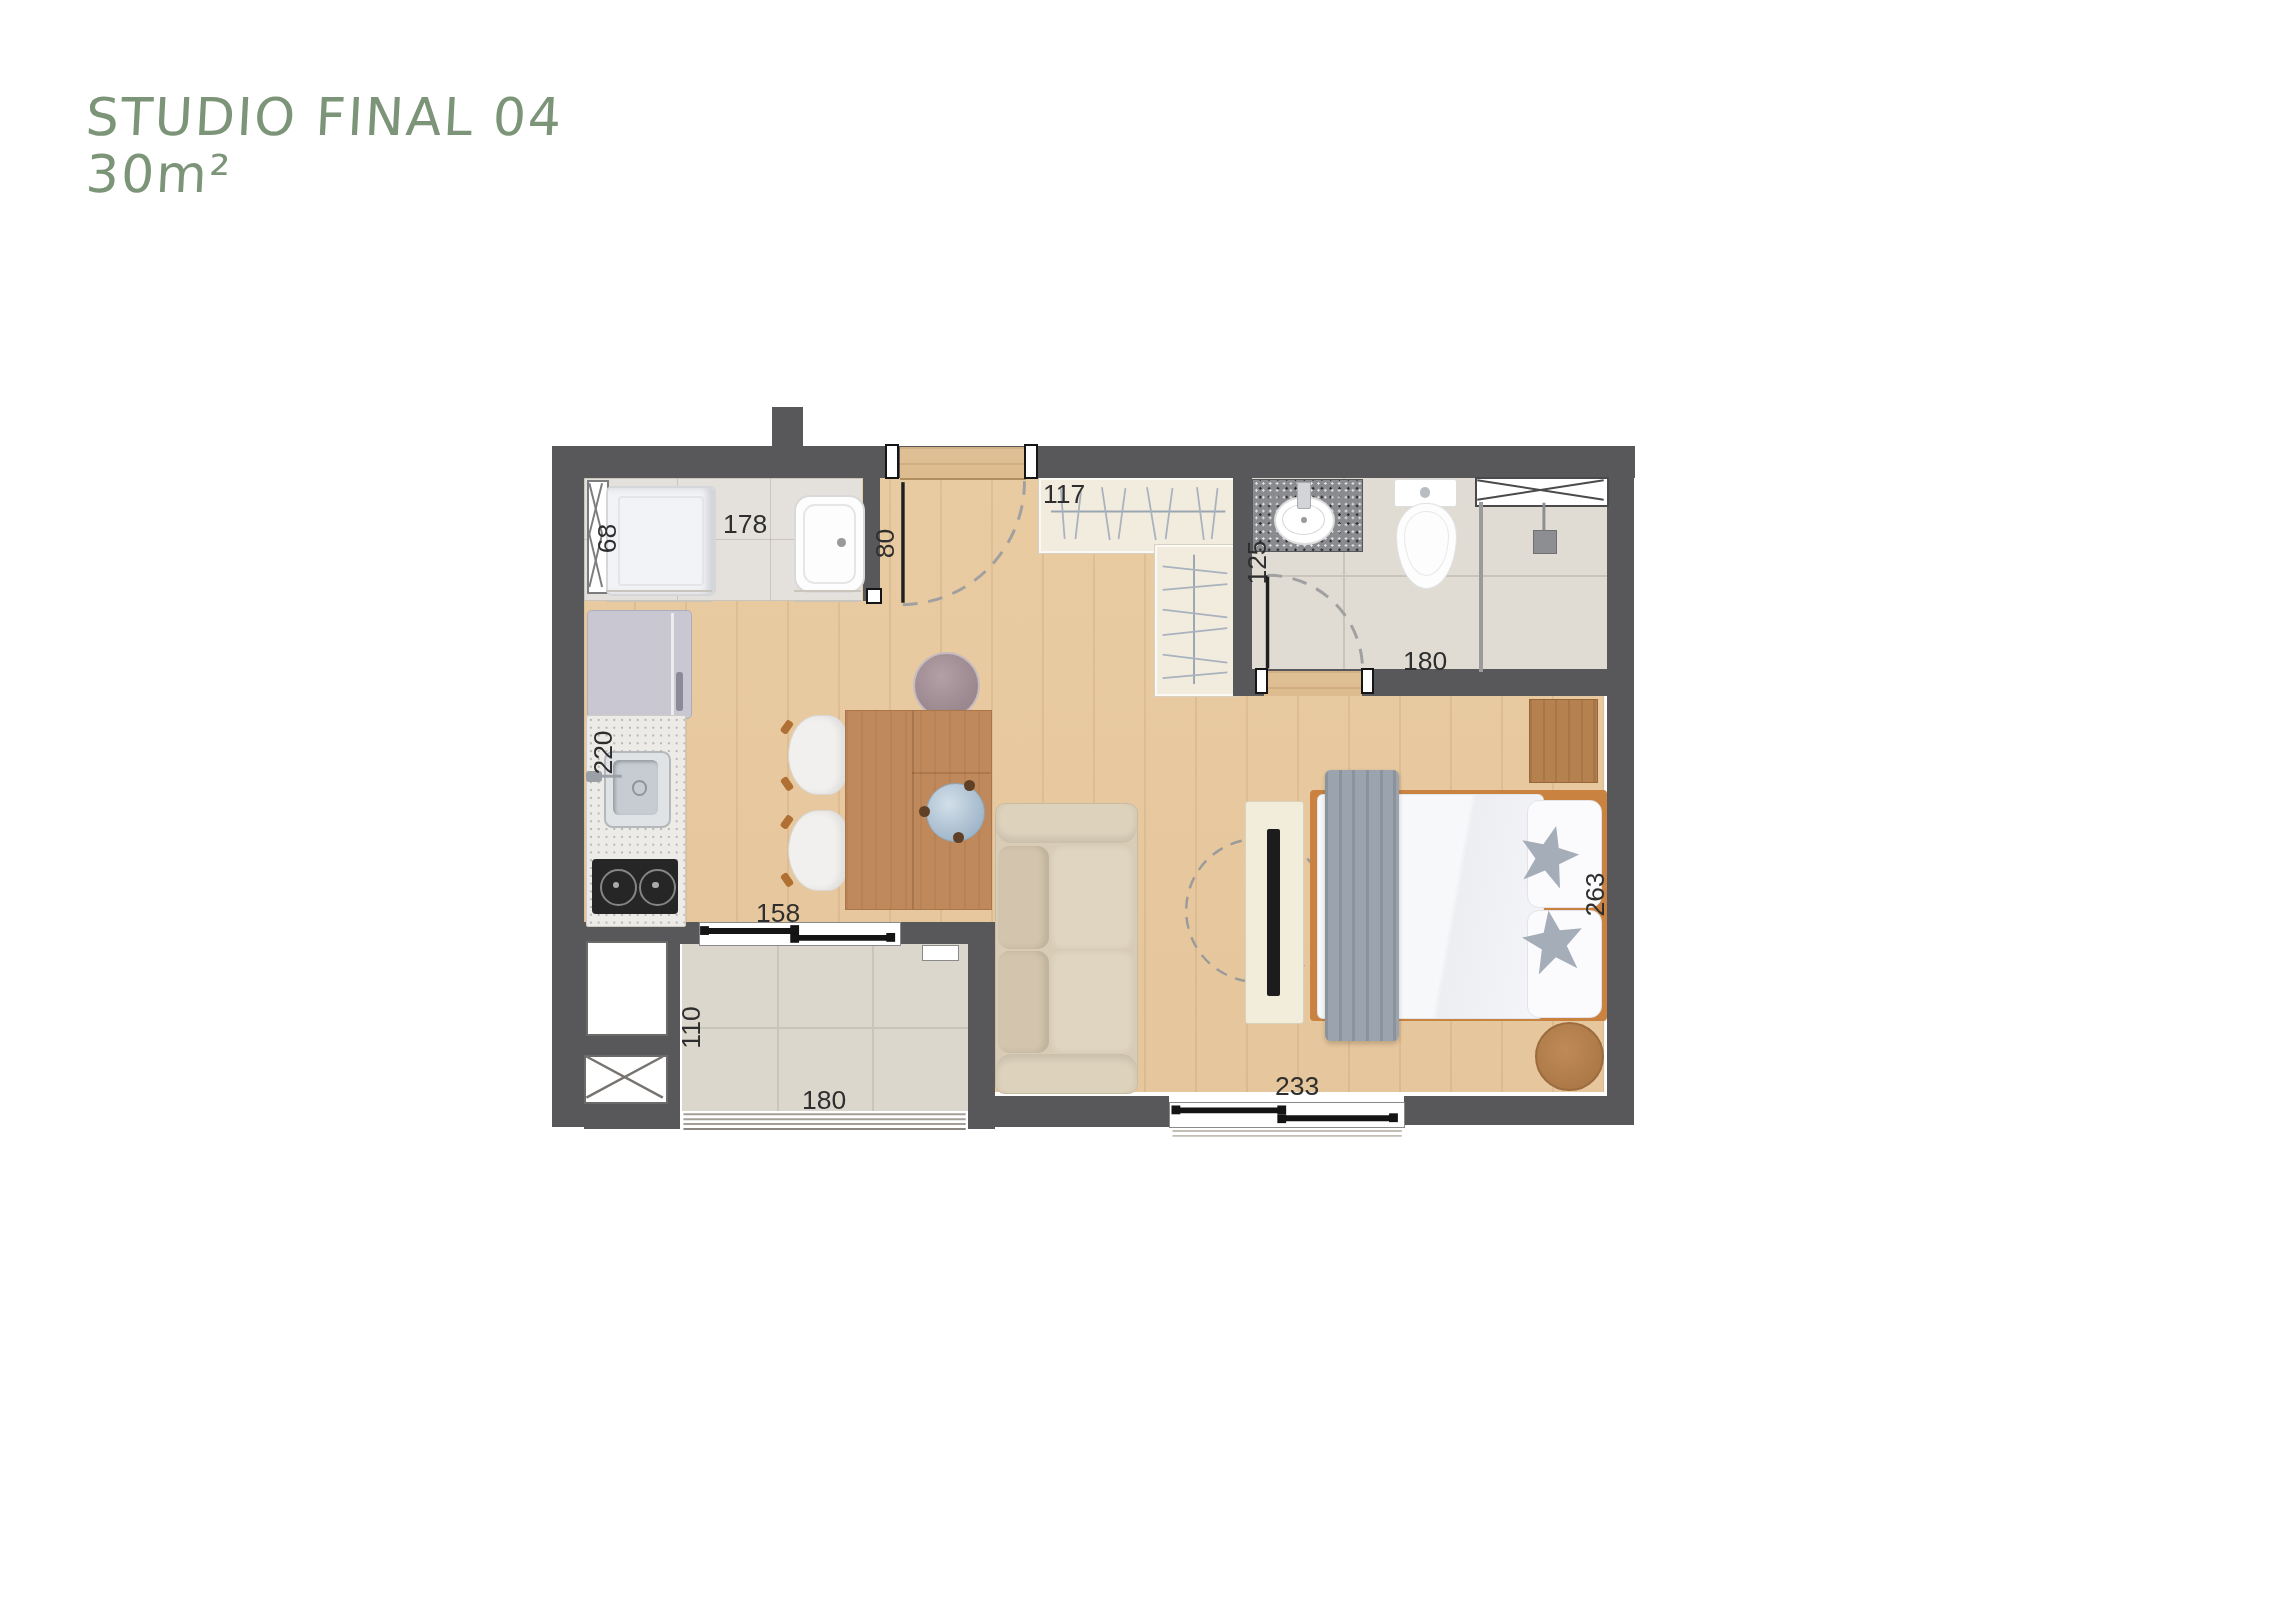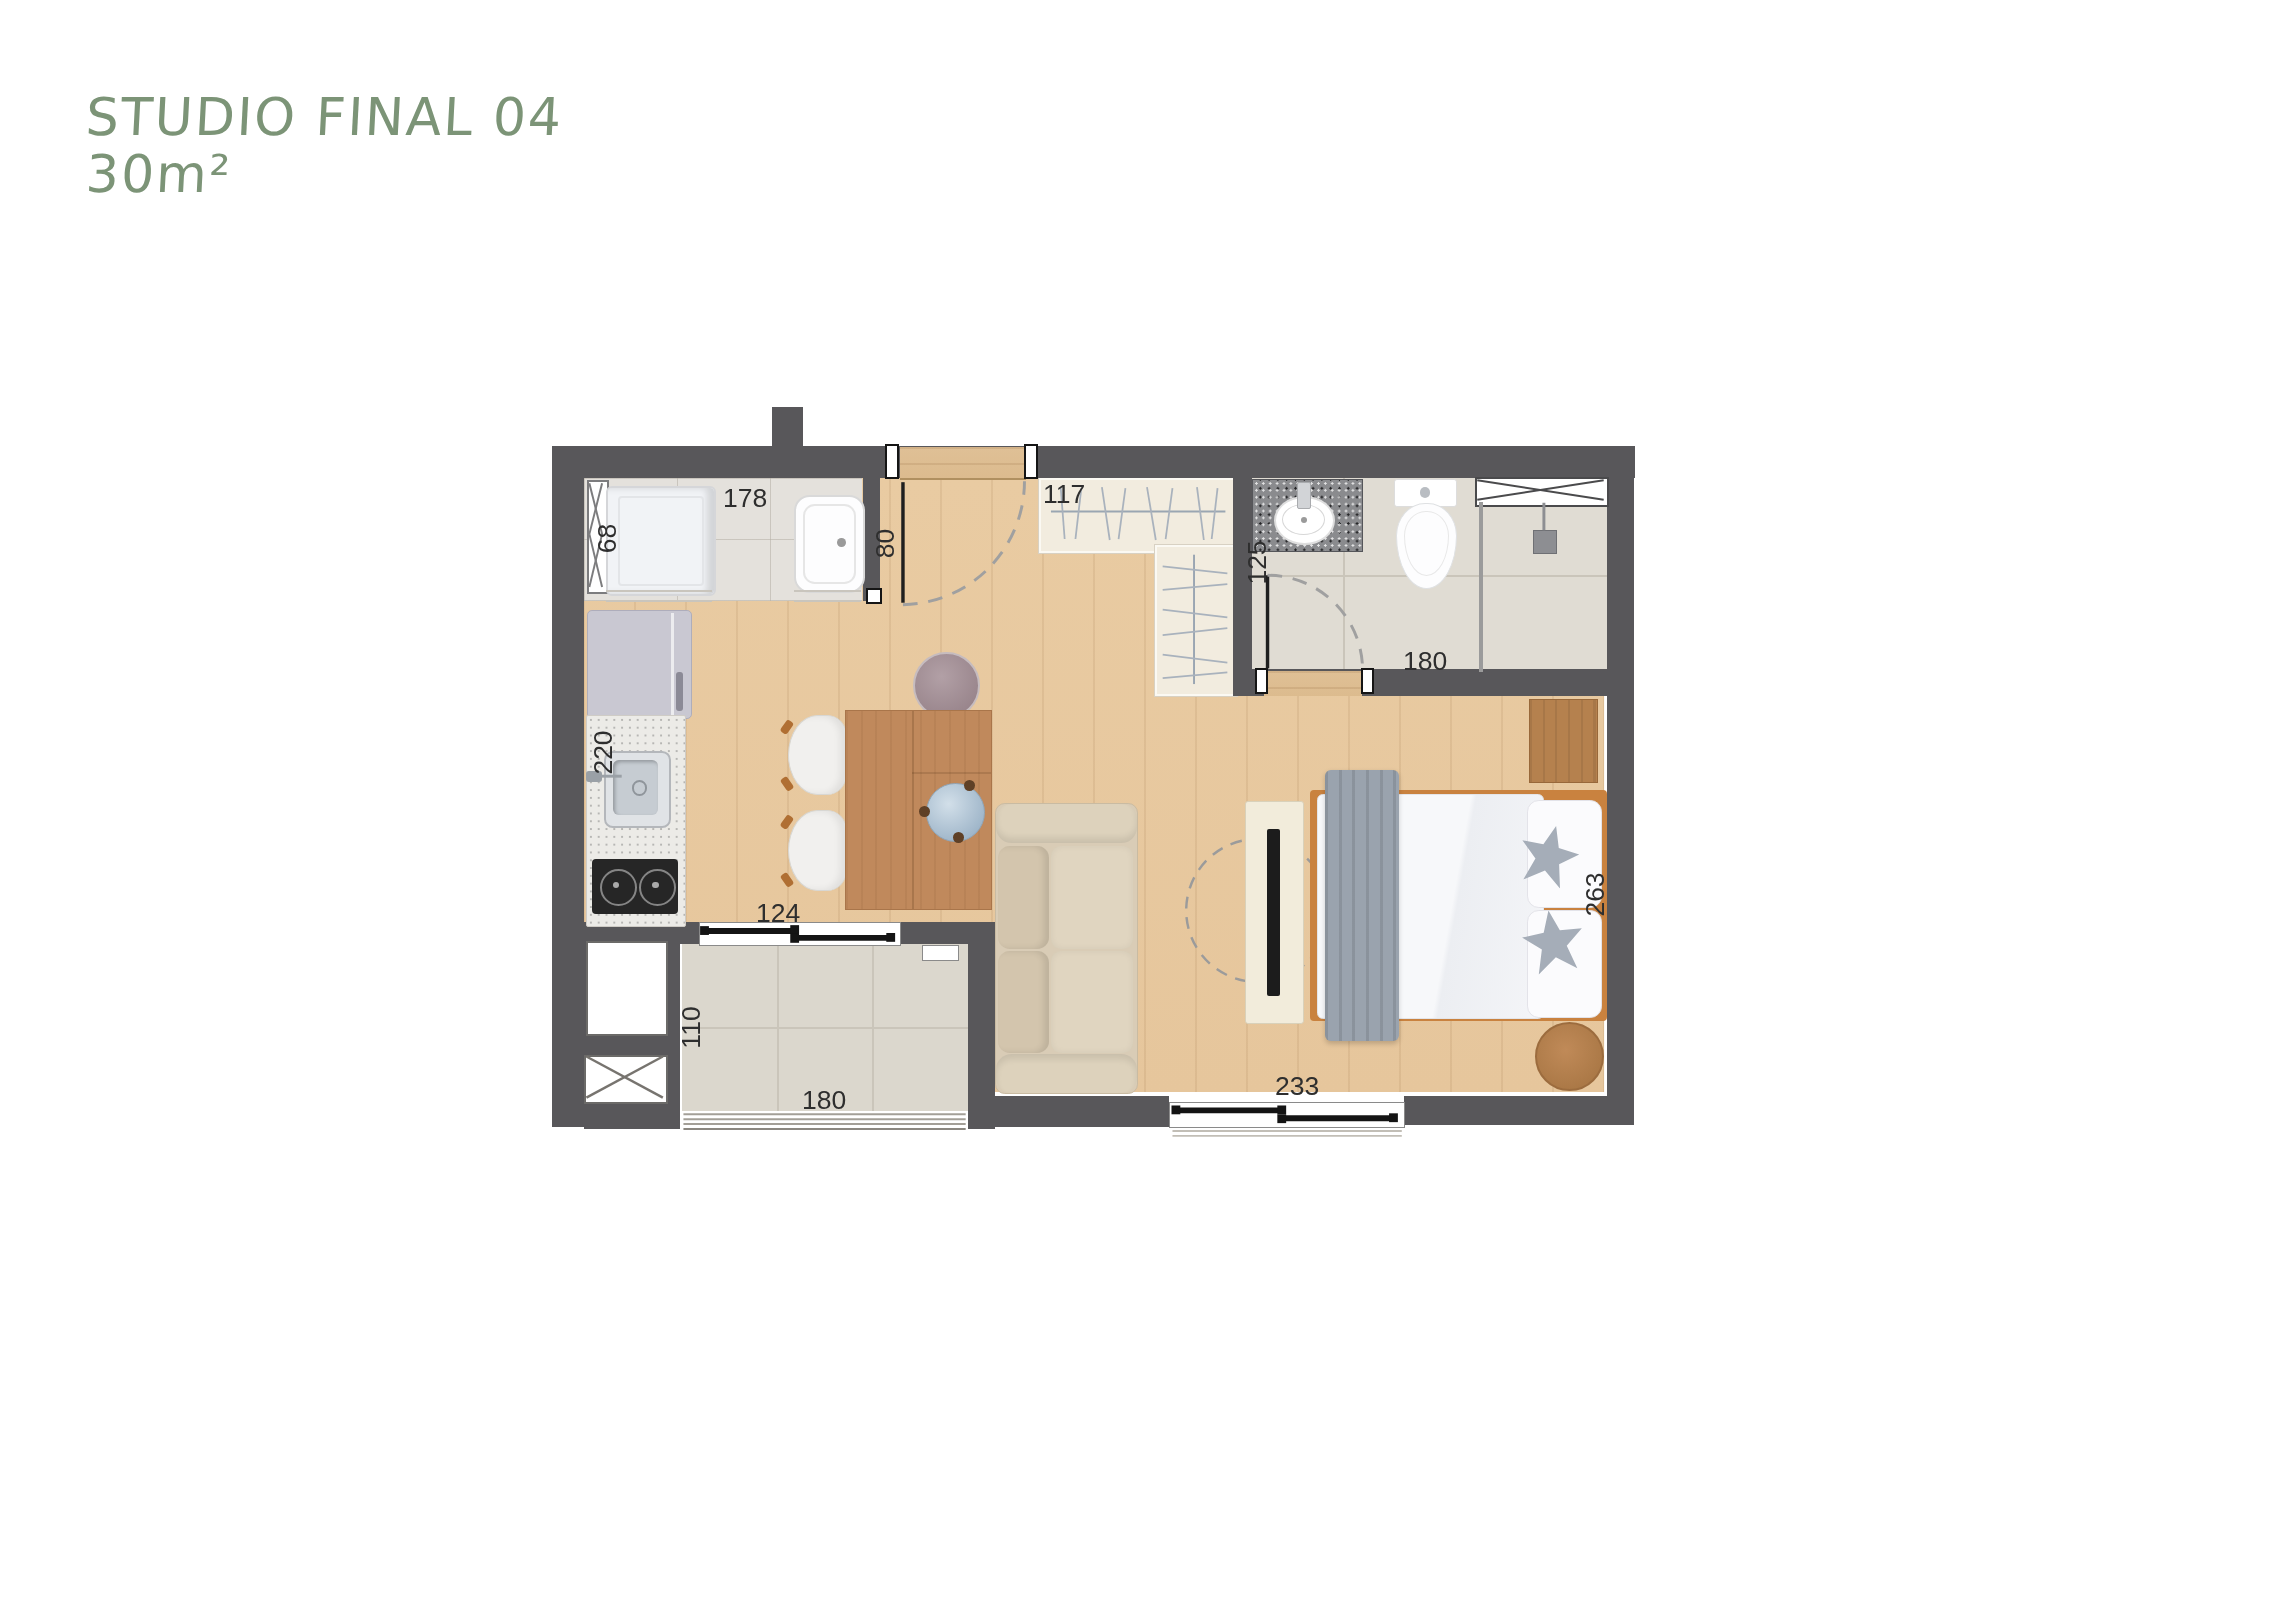--- a/index.html
+++ b/index.html
@@ -255,25 +255,25 @@
     <line x1="1186" y1="622" x2="1252" y2="630"></line>
       <line x1="1186" y1="648" x2="1252" y2="641"></line>
     <line x1="1186" y1="668" x2="1252" y2="676"></line>
       <line x1="1186" y1="692" x2="1252" y2="686"></line>
   </g>
   <g stroke="#9aa0a6" stroke-width="3">
     <line x1="612" y1="792" x2="634" y2="792"></line>
   </g>
 </svg>
 
-<div class="dim" style="left:723px;top:483px;">178</div>
+<div class="dim" style="left:723px;top:509px;">178</div>
 <div class="dim vdim" style="left:593px;top:523px;">68</div>
 <div class="dim vdim" style="left:871px;top:528px;">80</div>
 <div class="dim" style="left:1043px;top:479px;">117</div>
 <div class="dim vdim" style="left:1235px;top:547px;">125</div>
 <div class="dim" style="left:1403px;top:646px;">180</div>
 <div class="dim vdim" style="left:581px;top:737px;">220</div>
-<div class="dim" style="left:756px;top:898px;">124</div>
+<div class="dim" style="left:756px;top:898px;">158</div>
 <div class="dim vdim" style="left:670px;top:1012px;">110</div>
 <div class="dim" style="left:802px;top:1085px;">180</div>
 <div class="dim" style="left:1275px;top:1071px;">233</div>
 <div class="dim vdim" style="left:1573px;top:879px;">263</div>
 
 
 </body></html>

